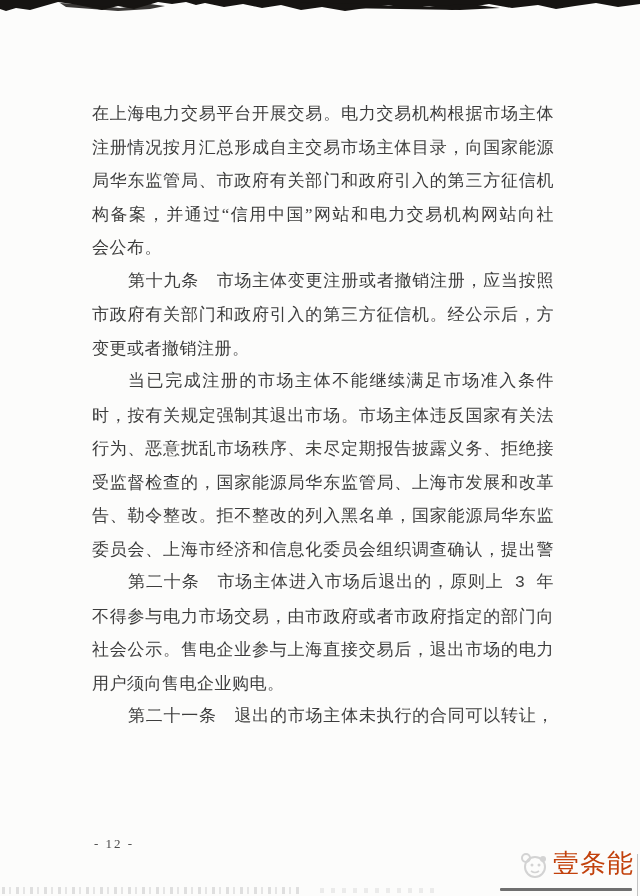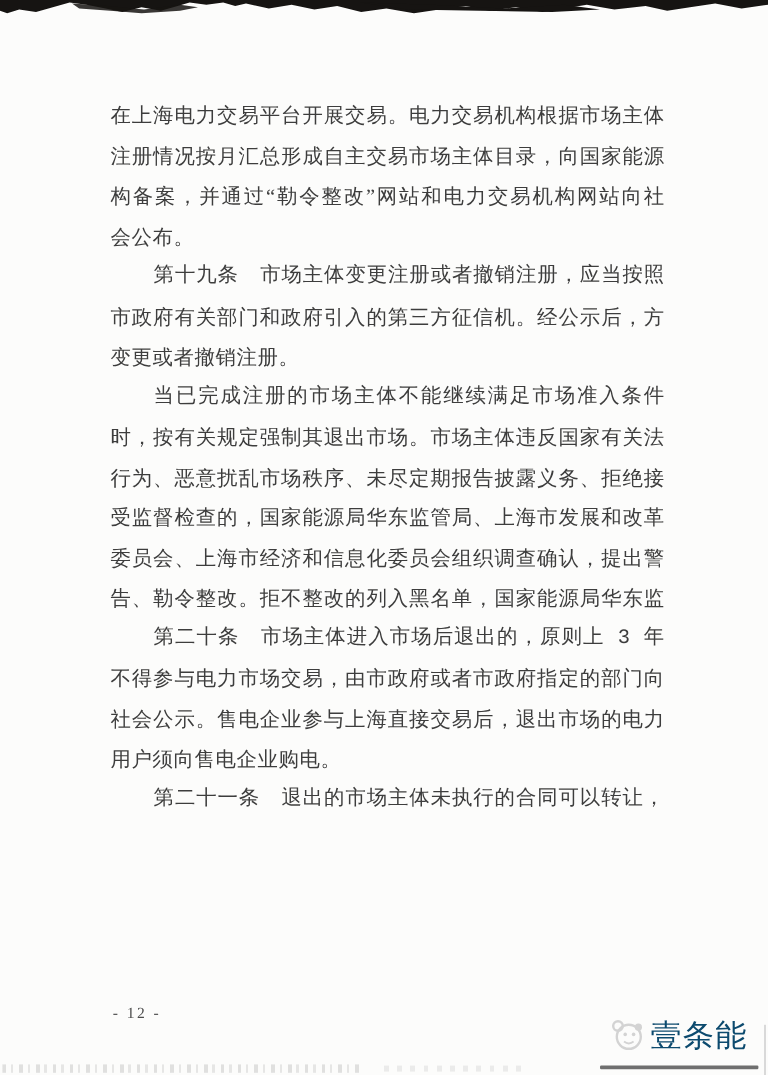--- a/index.html
+++ b/index.html
@@ -8,21 +8,21 @@
     width:640px;height:896px;
     background:#fcfcfb;
     overflow:hidden;
     font-family:"Liberation Serif","DejaVu Serif",serif;
   }
   
   .scan-top{position:absolute;top:0;left:0;width:640px;height:16px;}
   
   .text-block{
     position:absolute;
-    top:80px;left:92px;width:462px;
+    top:97px;left:92px;width:462px;
     color:#3d3d3d;
   }
   .line{
     display:block;
     width:100%;
     height:33.5px;
     line-height:33.5px;
     font-size:17px;
     text-align:justify;
     text-align-last:justify;
@@ -37,23 +37,23 @@
     position:absolute;
     top:836px;left:94px;
     font-size:13px;
     letter-spacing:2px;
     color:#4c4c4c;
     font-family:"Liberation Serif","DejaVu Serif",serif;
   }
   
   .watermark{
     position:absolute;
-    top:846px;right:17px;
-    display:flex;align-items:flex-start;gap:3px;
-    color:#0c4a6e;
+    top:846px;right:6px;
+    display:flex;align-items:flex-end;gap:3px;
+    color:#c2410c;
   }
   .watermark .brand-text{
     font-size:26px;
     font-weight:500;
     letter-spacing:1px;
     font-family:"Liberation Sans","DejaVu Sans",sans-serif;
   }
   
   .scan-bottom{position:absolute;bottom:0;left:0;width:640px;height:12px;}
   .noise-smudge{
@@ -89,31 +89,32 @@
     <svg width="640" height="16" viewBox="0 0 640 16">
       <path fill="#161412" d="M0,0 L640,0 L640,4 L618,7 L596,3 L575,6 L556,9 L538,5 L512,8 L489,4 L470,7 L452,10 L430,6 L408,9 L388,5 L366,8 L345,11 L322,7 L301,10 L281,5 L262,8 L243,4 L224,7 L205,3 L196,5 L186,2 L172,4 L158,2 L148,5 L134,9 L118,6 L102,10 L88,7 L72,4 L58,2 L44,6 L30,10 L16,8 L6,11 L0,9 Z"></path>
       <path fill="#161412" opacity="0.85" d="M60,3 L90,5 L120,8 L150,4 L165,6 L150,9 L118,11 L92,9 L66,7 Z"></path>
       <path fill="#161412" d="M300,2 L360,4 L420,7 L470,4 L500,8 L460,10 L400,9 L340,8 Z"></path>
     </svg>
   </div>
 
   <div class="text-block">
       <div class="line">在上海电力交易平台开展交易。电力交易机构根据市场主体</div>
       <div class="line">注册情况按月汇总形成自主交易市场主体目录，向国家能源</div>
-      <div class="line">构备案，并通过“勒令整改”网站和电力交易机构网站向社</div>
+      <div class="line">局华东监管局、市政府有关部门和政府引入的第三方征信机</div>
+      <div class="line">构备案，并通过“信用中国”网站和电力交易机构网站向社</div>
       <div class="line endline">会公布。</div>
       <div class="line indent">第十九条　市场主体变更注册或者撤销注册，应当按照</div>
       <div class="line">市政府有关部门和政府引入的第三方征信机。经公示后，方可</div>
       <div class="line endline">变更或者撤销注册。</div>
       <div class="line indent">当已完成注册的市场主体不能继续满足市场准入条件</div>
       <div class="line">时，按有关规定强制其退出市场。市场主体违反国家有关法</div>
       <div class="line">行为、恶意扰乱市场秩序、未尽定期报告披露义务、拒绝接</div>
       <div class="line">受监督检查的，国家能源局华东监管局、上海市发展和改革</div>
+      <div class="line">告、勒令整改。拒不整改的列入黑名单，国家能源局华东监</div>
       <div class="line">委员会、上海市经济和信息化委员会组织调查确认，提出警</div>
-      <div class="line">告、勒令整改。拒不整改的列入黑名单，国家能源局华东监</div>
       <div class="line indent">第二十条　市场主体进入市场后退出的，原则上 3 年内</div>
       <div class="line">不得参与电力市场交易，由市政府或者市政府指定的部门向</div>
       <div class="line">社会公示。售电企业参与上海直接交易后，退出市场的电力</div>
       <div class="line endline">用户须向售电企业购电。</div>
       <div class="line indent">第二十一条　退出的市场主体未执行的合同可以转让，</div>
     </div>
 
   <div class="page-number">- 12 -</div>
 
   <div class="watermark">

